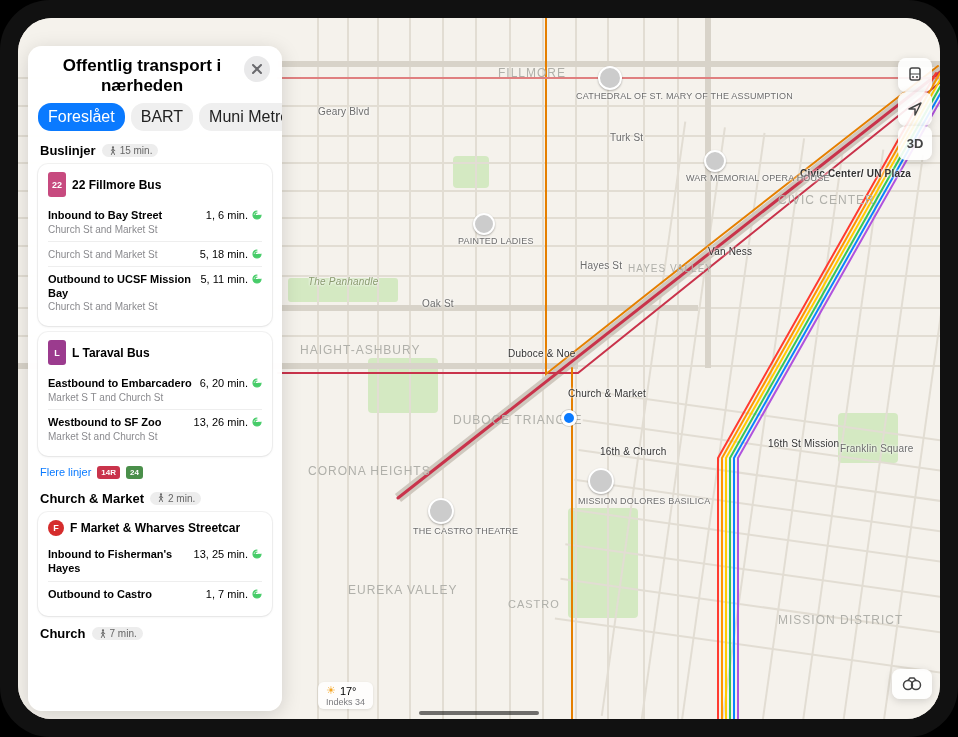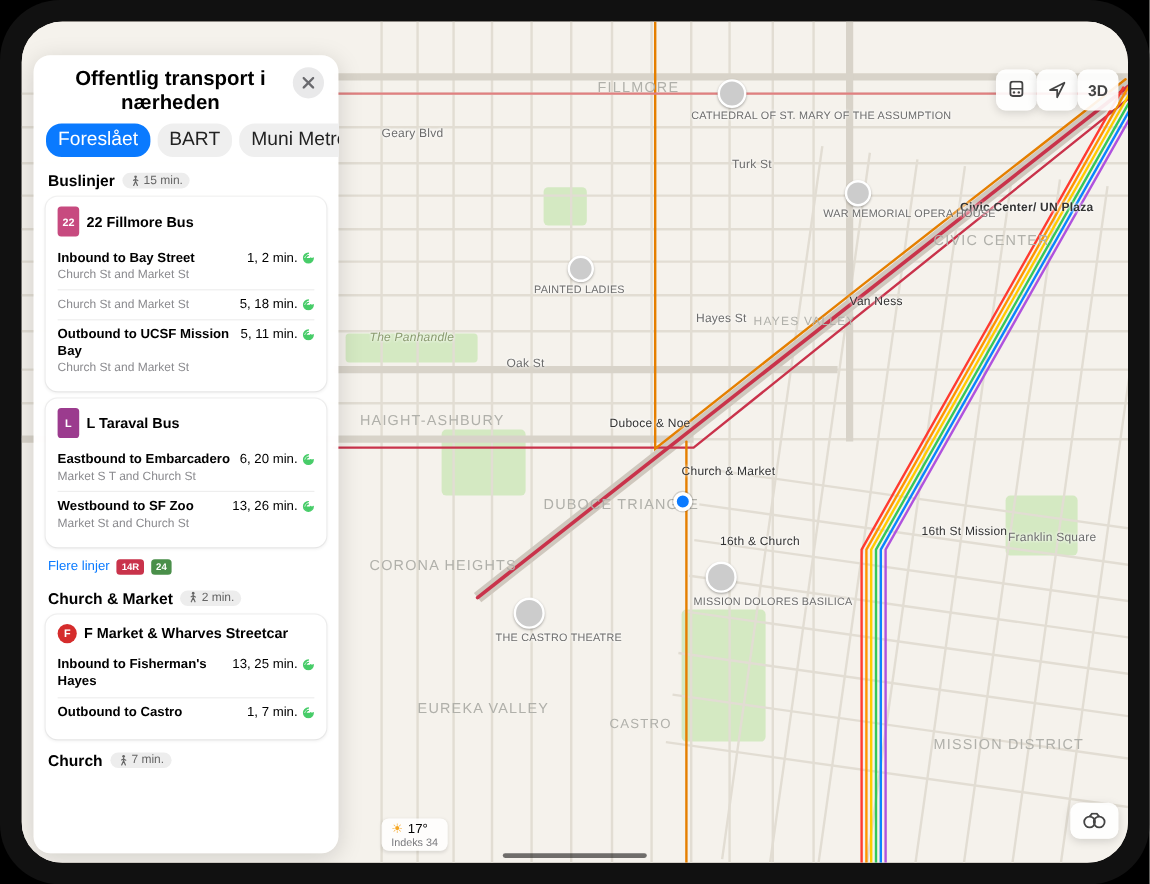--- a/index.html
+++ b/index.html
@@ -99,21 +99,21 @@
     letter-spacing: 1px;
     color: #b0b0aa;
     text-transform: uppercase;
     pointer-events: none;
   }
 
   
   .map-controls {
     position: absolute;
     top: 40px; right: 8px;
-    display: flex; flex-direction: row; gap: 0;
+    display: flex; flex-direction: column; gap: 0;
     z-index: 40;
   }
   .map-ctrl-btn {
     width: 34px; height: 34px;
     background: rgba(255,255,255,.9);
     border-radius: 8px;
     box-shadow: 0 2px 8px rgba(0,0,0,.15);
     display: flex; align-items: center; justify-content: center;
     font-size: 13px; font-weight: 600; color: #444;
     cursor: pointer;
@@ -423,21 +423,21 @@
       <div class="map-label" style="left:822px; top:425px;">Franklin Square</div>
 
       
       <div class="poi" style="left:570px; top:450px; width:26px; height:26px;"></div>
       <div class="map-label" style="left:560px; top:478px; width:70px; text-align:center; font-size:9px;">MISSION DOLORES BASILICA</div>
 
       <div class="poi" style="left:410px; top:480px; width:26px; height:26px;"></div>
       <div class="map-label" style="left:395px; top:508px; width:72px; text-align:left; font-size:9px;">THE CASTRO THEATRE</div>
 
       <div class="poi" style="left:455px; top:195px; width:22px; height:22px;"></div>
-      <div class="map-label" style="left:427px; top:218px; width:58px; text-align:right; font-size:9px;">PAINTED LADIES</div>
+      <div class="map-label" style="left:440px; top:218px; width:58px; text-align:right; font-size:9px;">PAINTED LADIES</div>
 
       <div class="poi" style="left:686px; top:132px; width:22px; height:22px;"></div>
       <div class="map-label" style="left:668px; top:155px; width:70px; text-align:center; font-size:9px;">WAR MEMORIAL OPERA HOUSE</div>
 
       <div class="poi" style="left:580px; top:48px; width:24px; height:24px;"></div>
       <div class="map-label" style="left:558px; top:73px; width:82px; text-align:center; font-size:9px;">CATHEDRAL OF ST. MARY OF THE ASSUMPTION</div>
 
       
       <div class="user-dot" style="left:543px; top:392px;"></div>
     </div>
@@ -505,21 +505,21 @@
             <div class="card-header">
               <span class="line-badge " style="background:#c74a7f">22</span>
               <span class="card-title">22 Fillmore Bus</span>
             </div>
             <div class="dir-row">
               <div style="flex:1; padding-right:6px;">
                 <div class="dir-main">Inbound to Bay Street</div>
                 <div class="dir-sub">Church St and Market St</div>
               </div>
               <div class="dir-time">
-                <span>1, 2 min.</span>
+                <span>1, 6 min.</span>
                 <svg class="live-dot" viewBox="0 0 10 10">
                   <path d="M1 5a4 4 0 014-4M1 5a4 4 0 008 0M3 5a2 2 0 012-2M3 5a2 2 0 004 0" stroke="#34c759" stroke-width="1.2" fill="none" stroke-linecap="round"></path>
                 </svg>
               </div>
             </div>
             <div class="dir-row">
               <div style="flex:1; padding-right:6px;">
                 <div class="dir-sub">Church St and Market St</div>
               </div>
               <div class="dir-time">

